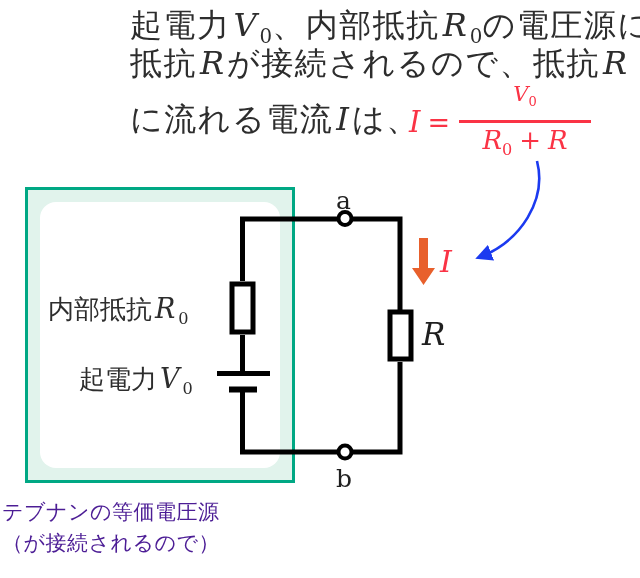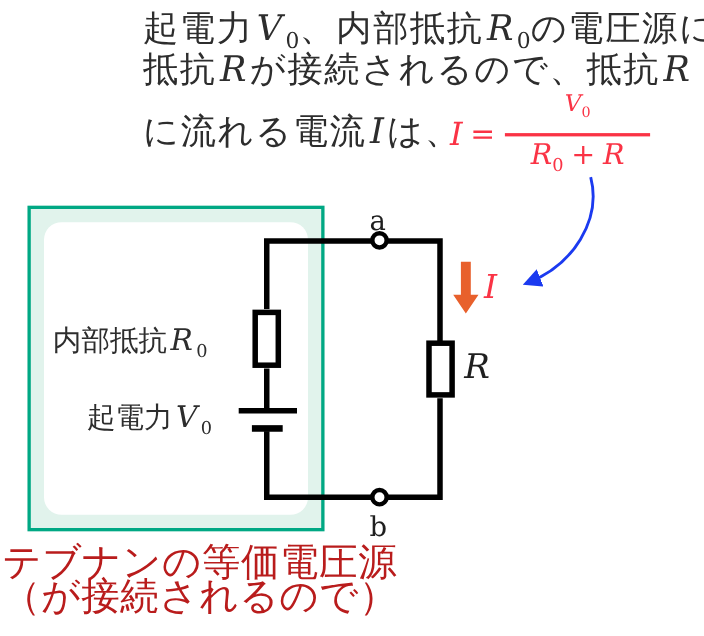--- a/index.html
+++ b/index.html
@@ -51,22 +51,22 @@
   .serif{font-family:"DejaVu Serif","Liberation Serif",serif;}
   #lbl-a{left:336px;top:186px;font-size:25px;color:#1f1f1f;}
   #lbl-b{left:336px;top:464px;font-size:25px;color:#1f1f1f;}
   #lbl-R{left:422px;top:316px;font-size:31px;font-style:italic;color:#1f1f1f;}
   #lbl-I{left:440px;top:244px;font-size:30px;font-style:italic;color:#fa3345;}
   #lbl-r0{left:32px;top:292px;font-size:26px;color:#2d2d2d;margin-left:16px;}
   #lbl-v0{left:79px;top:362px;font-size:26px;color:#2d2d2d;text-align:center;}
   .lbl .var{font-size:27px;}
   
   .caption{
-    position:absolute;left:2px;top:496px;font-size:35px;line-height:31px;
-    color:#b91c1c;letter-spacing:0.5px;z-index:3;
+    position:absolute;left:2px;top:496px;font-size:21px;line-height:31px;
+    color:#4c1d95;letter-spacing:0.5px;z-index:3;
   }
 </style>
 </head>
 <body>
 
 <div class="stage">
 
   <div class="desc" id="line1"><span>起電力</span><span class="var">V</span><sub>0</sub><span>、内部抵抗</span><span class="var">R</span><sub>0</sub><span>の電圧源に</span></div>
 
   <div class="desc" id="line3"><span>に流れる電流</span><span class="var">I</span><span>は、</span></div>

